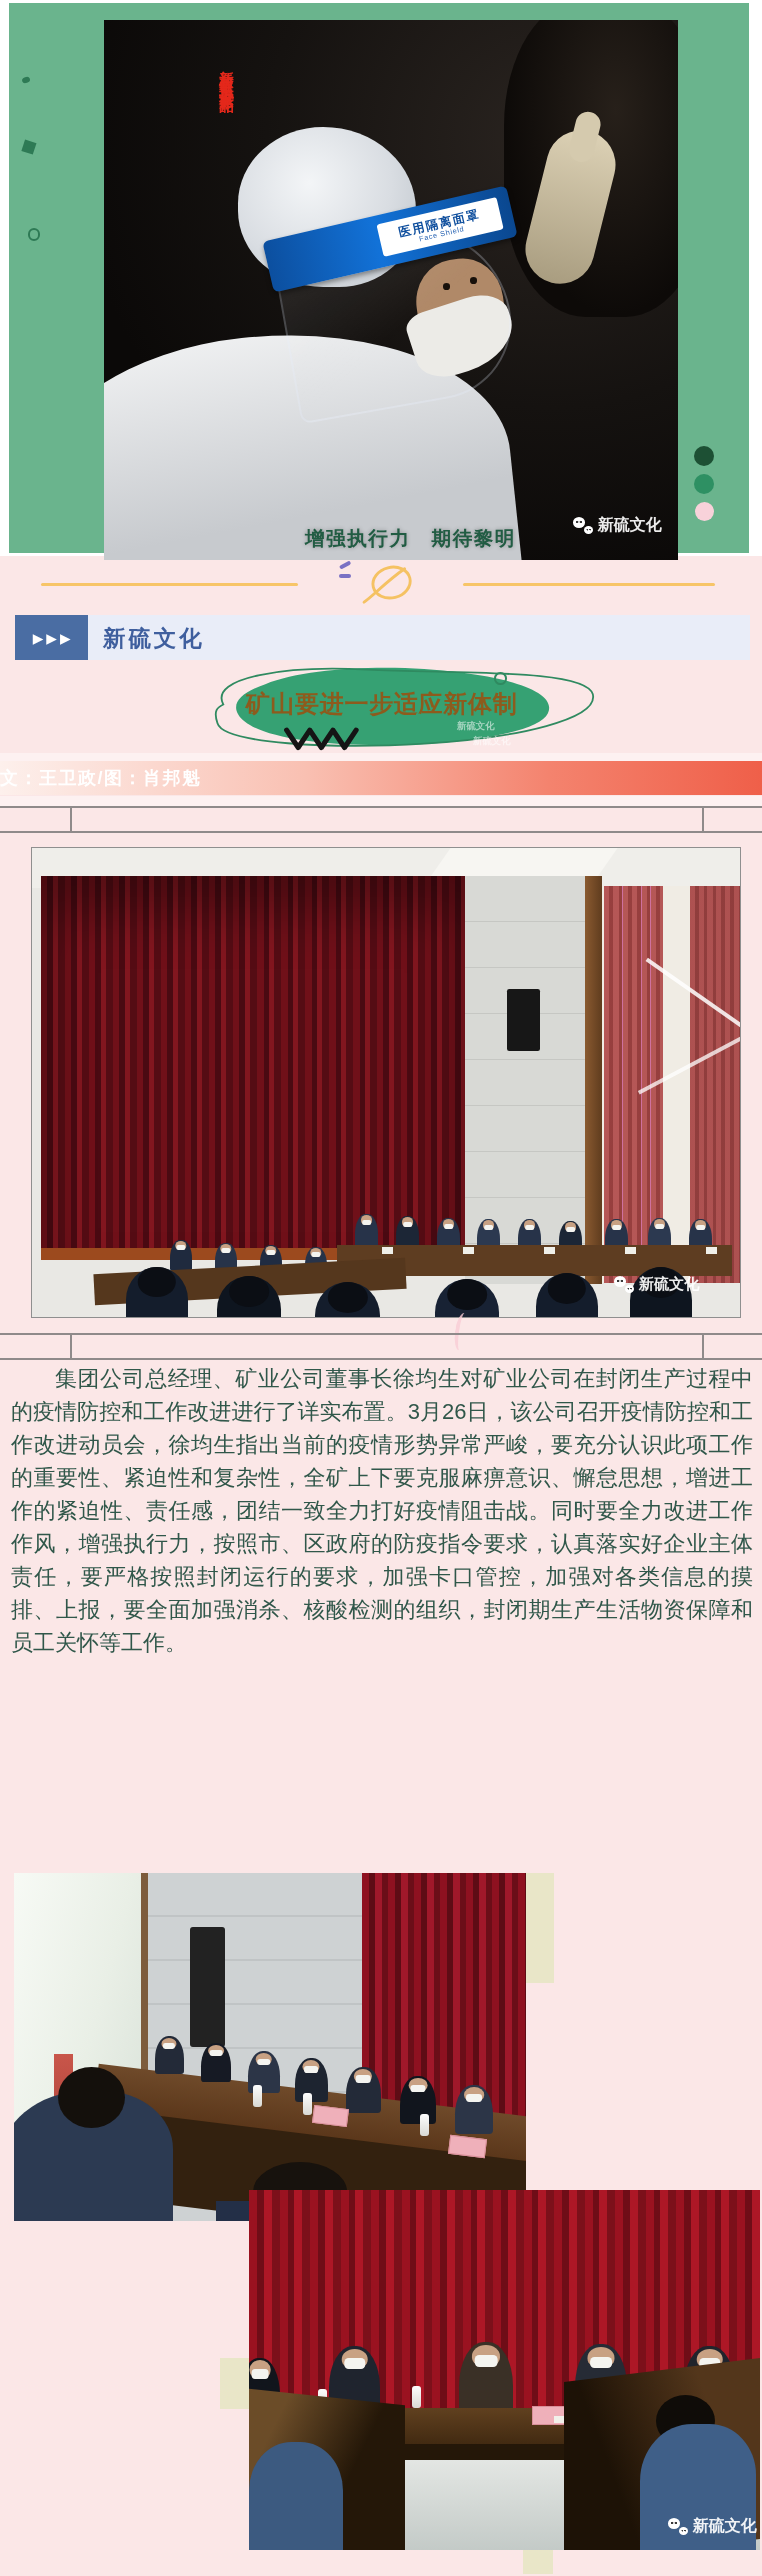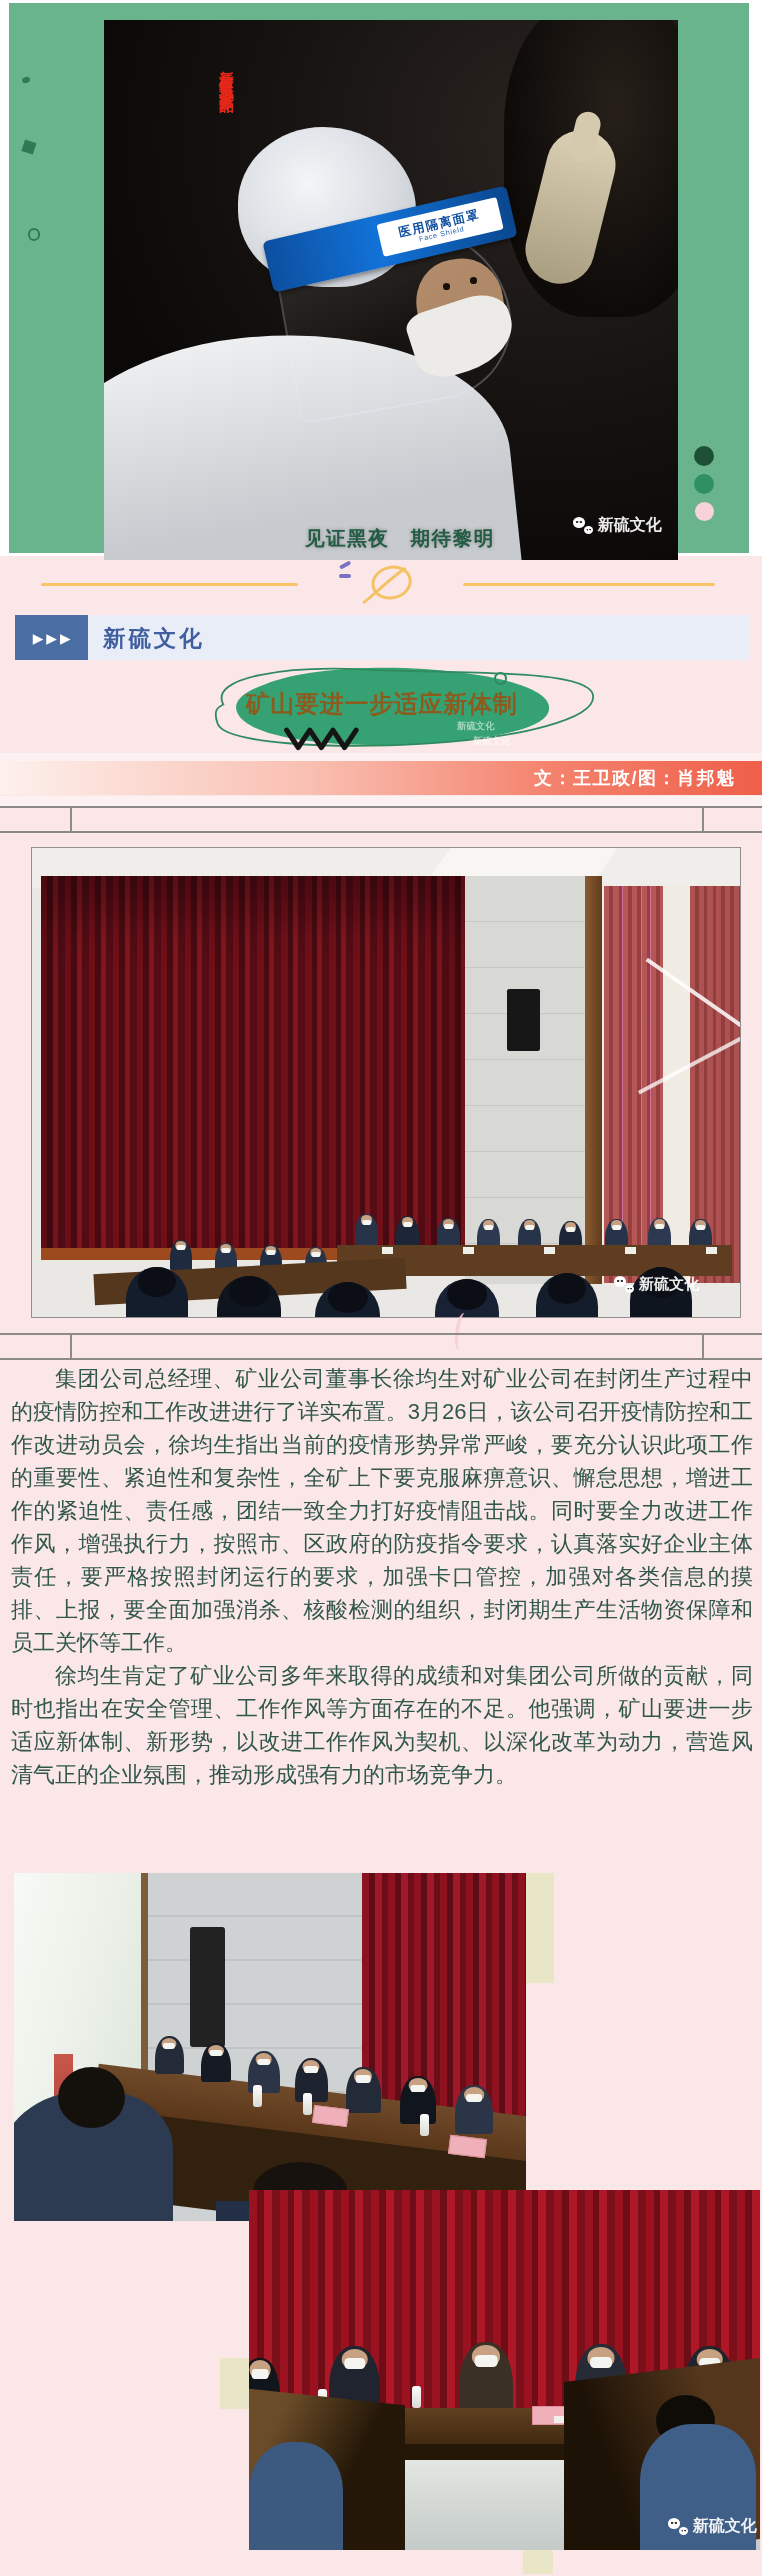--- a/index.html
+++ b/index.html
@@ -78,21 +78,21 @@
       color:#8d5b1d;letter-spacing:0.7px;}
   .title-wm{font-size:9.4px;color:rgba(255,255,255,.55);font-weight:bold;}
   .twm1{left:457px;top:720px;} .twm2{left:473px;top:735px;}
   .zigzag{left:283px;top:725px;}
 
   
   .bar-pad{left:0;width:763px;background:#fdf1f1;}
   .bp-t{top:753px;height:8.7px;} .bp-b{top:796px;height:10.2px;}
   .byline-bar{left:0;top:761px;width:763px;height:34px;box-sizing:border-box;
       background:linear-gradient(90deg,#fdf0ec 0%,#f9c0b2 40%,#f4836e 72%,#ef5f49 100%);
-      display:flex;align-items:center;justify-content:flex-end;padding-right:27.6px;
+      display:flex;align-items:center;padding-right:27.6px;
       color:#fff;font-weight:bold;font-size:18px;letter-spacing:1.5px;}
 
   
   .tb{background:#8f8a8a;}
   .h1{left:0;top:806px;width:763px;height:1.5px;} .h2{left:0;top:831px;width:763px;height:1.5px;}
   .h3{left:0;top:1333px;width:763px;height:1.5px;} .h4{left:0;top:1358px;width:763px;height:1.5px;}
   .v1{left:70px;top:806px;width:1.5px;height:26px;} .v2{left:702px;top:806px;width:1.5px;height:26px;}
   .v3{left:70px;top:1333px;width:1.5px;height:26px;} .v4{left:702px;top:1333px;width:1.5px;height:26px;}
   .pink-mark{left:455px;top:1313px;width:13px;height:38px;border-left:4.4px solid #f9cdd6;
       border-radius:50% 0 0 50%/60% 0 0 60%;transform:rotate(8deg);opacity:.8;}
@@ -206,21 +206,21 @@
     <div class="abs eye e2"></div>
     <div class="abs shield"></div>
     <div class="abs visor">
       <div class="visor-label">
         <span class="cn">医用隔离面罩</span>
         <span class="en">Face Shield</span>
       </div>
     </div>
     <div class="abs hero-credit">新桥矿业公司员工孙玄摄影作品</div>
   </div>
-  <div class="abs hero-caption">见证黑夜　期待黎明</div>
+  <div class="abs hero-caption">增强执行力　期待黎明</div>
   <div class="abs wm wm-hero">
     <span class="wx-icon"></span>
     <span>新硫文化</span>
   </div>
 
   <div class="abs pm1"></div>
   <div class="abs pm2"></div>
   <svg class="abs scribble" width="57" height="42" viewBox="0 0 78 58">
     <ellipse cx="46" cy="27" rx="26" ry="21" fill="none" stroke="#f5c263" stroke-width="4" transform="rotate(-14 46 27)"></ellipse>
     <path d="M8,54 C20,46 38,26 64,8" fill="none" stroke="#f5c263" stroke-width="4" stroke-linecap="round"></path>
@@ -297,21 +297,20 @@
   </div>
   <div class="abs pink-mark"></div>
 
   <div class="abs tb h3"></div>
   <div class="abs tb v3"></div>
   <div class="abs tb v4"></div>
   <div class="abs tb h4"></div>
 
   <div class="abs body-text">
     <p>集团公司总经理、矿业公司董事长徐均生对矿业公司在封闭生产过程中的疫情防控和工作改进进行了详实布置。3月26日，该公司召开疫情防控和工作改进动员会，徐均生指出当前的疫情形势异常严峻，要充分认识此项工作的重要性、紧迫性和复杂性，全矿上下要克服麻痹意识、懈怠思想，增进工作的紧迫性、责任感，团结一致全力打好疫情阻击战。同时要全力改进工作作风，增强执行力，按照市、区政府的防疫指令要求，认真落实好企业主体责任，要严格按照封闭运行的要求，加强卡口管控，加强对各类信息的摸排、上报，要全面加强消杀、核酸检测的组织，封闭期生产生活物资保障和员工关怀等工作。</p>
-    <p>徐均生肯定了矿业公司多年来取得的成绩和对集团公司所做的贡献，同时也指出在安全管理、工作作风等方面存在的不足。他强调，矿山要进一步适应新体制、新形势，以改进工作作风为契机、以深化改革为动力，营造风清气正的企业氛围，推动形成强有力的市场竞争力。</p>
   </div>
 
   <div class="abs photo2">
     <div class="abs win2"></div>
     <div class="abs banner2"></div>
     <div class="abs frame2a"></div>
     <div class="abs frame2b"></div>
     <div class="abs wall2"></div>
     <div class="abs speaker2"></div>
     <div class="abs curtain2"></div>

